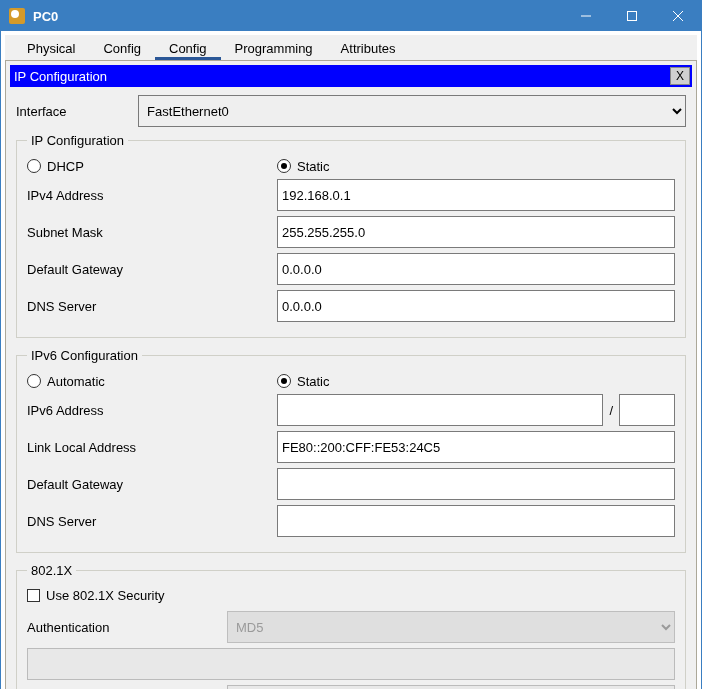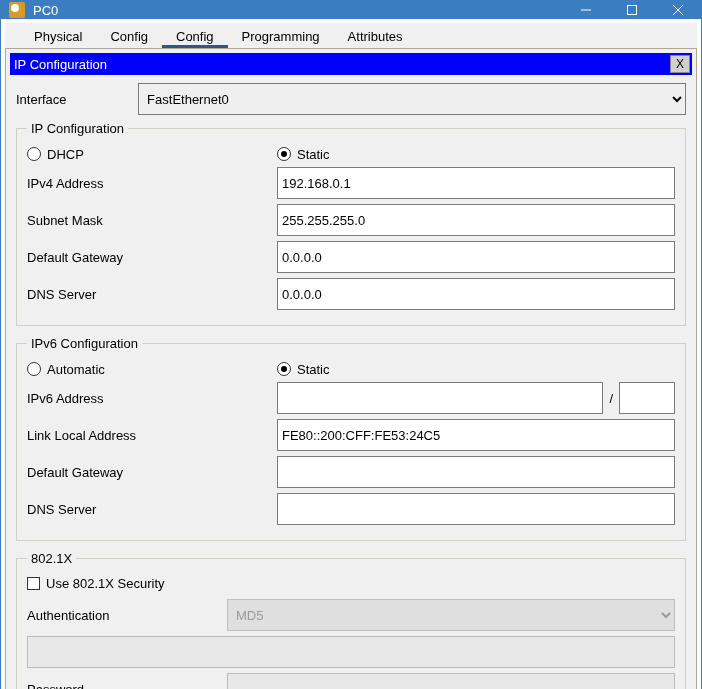--- a/index.html
+++ b/index.html
@@ -1,25 +1,25 @@
 <!DOCTYPE html>
 <html><head>
 <meta charset="utf-8">
 <style>
   * { box-sizing: border-box; font-family: "Segoe UI", Tahoma, sans-serif; }
   body { margin: 0; background: #fff; }
   .window { width: 702px; height: 689px; border: 1px solid #3a7ec1; background: #f0f0f0; display: flex; flex-direction: column; }
-  .titlebar { background: #3a7ec1; color: #fff; height: 18px; display: flex; align-items: center; padding: 0 0 0 8px; }
+  .titlebar { background: #3a7ec1; color: #fff; height: 30px; display: flex; align-items: center; padding: 0 0 0 8px; font-weight: bold; }
   .app-icon { width: 16px; height: 16px; background: #d49a2a; border-radius: 2px; margin-right: 8px; position: relative; }
   .app-icon::after { content: ""; position: absolute; top: 2px; left: 2px; width: 8px; height: 8px; background: #fff; border-radius: 50%; }
   .title-text { font-size: 13px; flex: 1; }
   .winbtn { width: 46px; height: 30px; display: flex; align-items: center; justify-content: center; color: #fff; cursor: pointer; }
   .winbtn svg { stroke: #fff; stroke-width: 1; fill: none; }
   .content { flex: 1; background: #fff; padding: 4px 4px 0 4px; display: flex; flex-direction: column; }
-  .tabs { display: flex; border-bottom: 1px solid #aca899; height: 26px; align-items: flex-end; padding-left: 15px; background:#f0f0f0; }
+  .tabs { display: flex; border-bottom: 1px solid #aca899; height: 26px; align-items: flex-end; padding-left: 8px; background:#f0f0f0; }
   .tab { padding: 4px 14px 4px 14px; font-size: 13px; color: #000; cursor: pointer; }
   .tab.active { border-bottom: 3px solid #2b5797; color: #000; padding-bottom: 1px; }
   .panel-wrap { flex:1; background:#f0f0f0; border:1px solid #aca899; border-top:none; padding:4px; display:flex; flex-direction:column; }
   .panel-header { background: #0000ff; color: #fff; font-size: 13px; padding: 2px 2px 2px 4px; display: flex; align-items: center; }
   .panel-header-title { flex: 1; }
   .panel-close { width: 20px; height: 18px; background: #d0d0d0; color:#000; border:1px solid #888; display:flex; align-items:center; justify-content:center; font-size:12px; cursor:pointer; }
   .form-area { flex:1; background:#f0f0f0; padding:4px 6px; font-size:13px; color:#000; overflow:auto; }
   .row { display:flex; align-items:center; margin:4px 0; gap:8px; }
   .row .label { width: 140px; }
   select, input[type=text] { border:1px solid #7a7a7a; background:#fff; font-size:13px; height:32px; padding:0 4px; }

